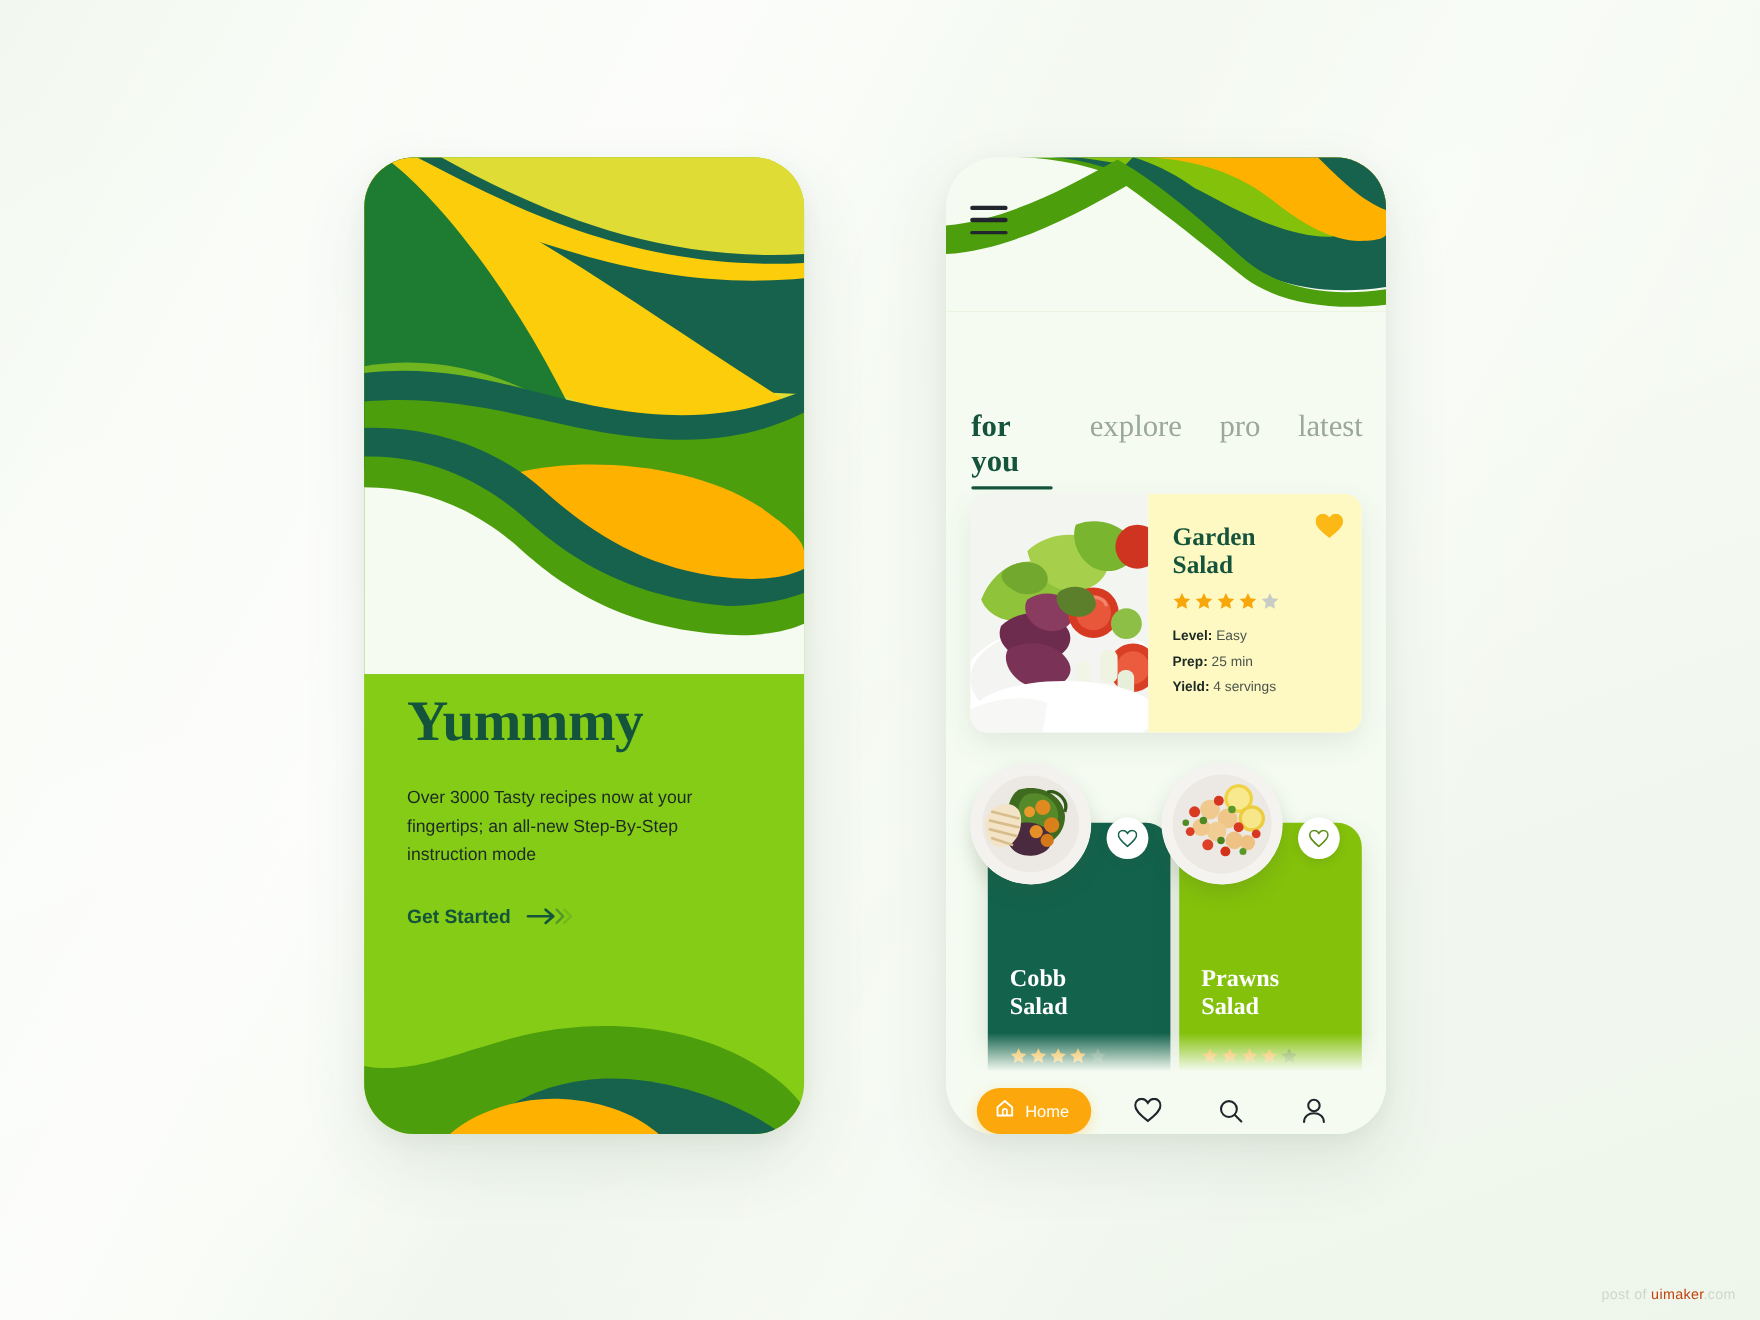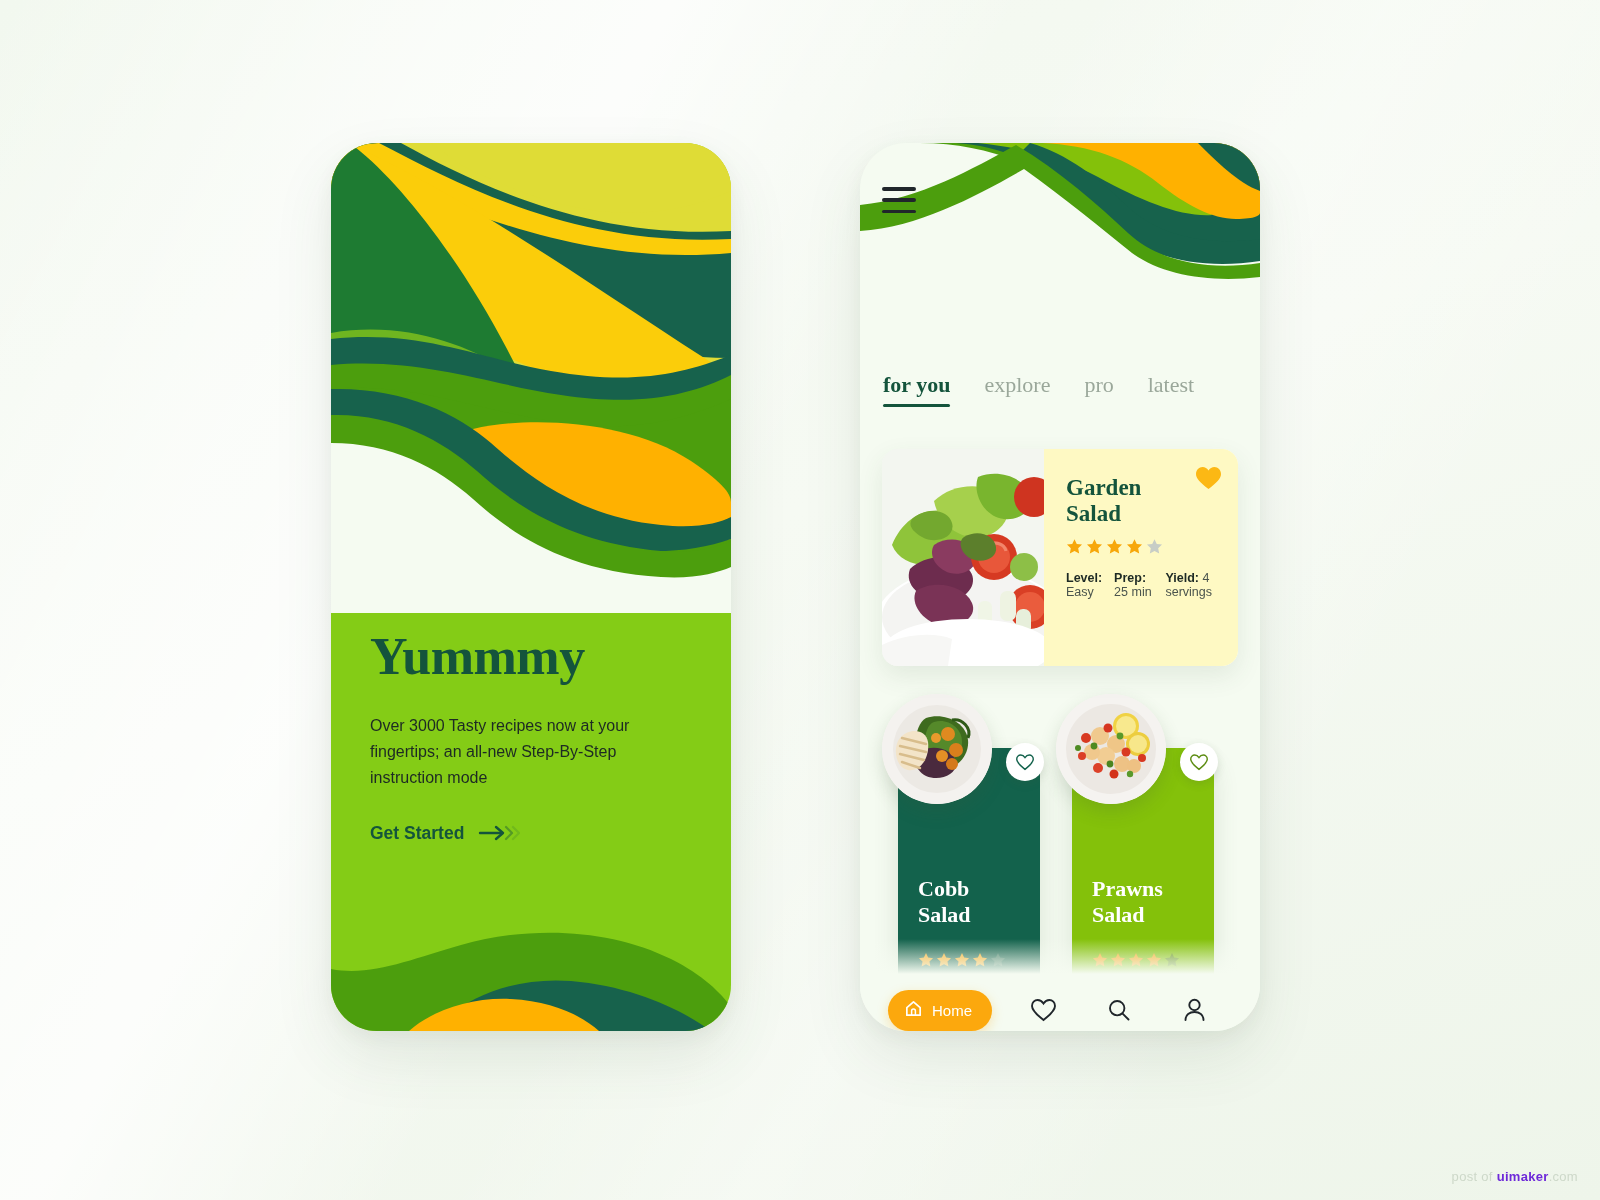--- a/index.html
+++ b/index.html
@@ -83,21 +83,21 @@
   }
 
   .tabs{
     position:absolute; left:23px; top:229px;
     width:356px;
     display:flex; align-items:flex-start; gap:34px;
     z-index:5;
   }
   .tab{
     font-family:"Liberation Serif", serif;
-    font-size:22px;
+    font-size:28px;
     color:#9aa79a;
     cursor:pointer;
     position:relative;
     padding-bottom:9px;
   }
   .tab.active{ color:#14543c; font-weight:700; }
   .tab.active:after{
     content:""; position:absolute; left:0; bottom:0;
     width:100%; height:3px; background:#14543c; border-radius:2px;
   }
@@ -112,37 +112,37 @@
     box-shadow:0 10px 26px rgba(60,90,55,.10);
     z-index:4;
   }
   .feature-photo{ width:162px; height:100%; position:relative; overflow:hidden; background:#eef3ea; }
   .feature-info{ flex:1; position:relative; padding:26px 18px 0 22px; background:#fef9c3; }
   .feature-title{
     font-family:"Liberation Serif", serif;
     font-weight:700; font-size:23px; line-height:1.14; color:#14543c;
   }
   .stars{ display:flex; gap:3px; margin-top:11px; }
-  .meta{ margin-top:16px; display:flex; flex-direction:row; gap:9px; }
+  .meta{ margin-top:16px; display:flex; flex-direction:column; gap:9px; }
   .meta-row{ font-size:12.5px; color:#4a544d; }
   .meta-row b{ color:#1d2a24; font-weight:700; }
   .heart-solid{
     position:absolute; right:17px; top:18px;
     cursor:pointer;
   }
 
   
   .small-grid{
     position:absolute; left:22px; top:551px;
     width:356px; height:384px;
     z-index:3;
   }
   .scard{
     position:absolute; top:54px;
-    width:142px; height:250px;
+    width:166px; height:250px;
     border-radius:22px;
     box-shadow:0 12px 26px rgba(60,90,55,.14);
   }
   #scard-cobb{ left:16px; background:#13624c; }
   #scard-prawns{ left:190px; background:#84c10a; }
   .scard-title{
     position:absolute; left:20px; top:128px;
     font-family:"Liberation Serif", serif;
     font-weight:700; font-size:22px; line-height:1.16; color:#ffffff;
   }
@@ -185,21 +185,21 @@
     box-shadow:0 4px 12px rgba(252,168,13,.28);
   }
   .nav-home-label{ color:#fff; font-size:15px; }
   .nav-icons{ flex:1; display:flex; align-items:center; justify-content:space-around; padding-left:14px; }
   .nav-ico{ cursor:pointer; display:flex; align-items:center; justify-content:center; width:38px; height:38px; }
 
   .watermark{
     position:absolute; right:22px; bottom:16px;
     font-size:13px; color:#cdd8c9; letter-spacing:.3px;
   }
-  .watermark b{ color:#6d28d9; font-weight:700; }
+  .watermark b{ color:#c2410c; font-weight:400; }
 </style>
 </head>
 <body>
 
 <div class="bg-sheen"></div>
 
 <div class="phone" id="phone-left">
 
   <svg class="art" viewBox="0 0 400 470" width="400" height="470" preserveAspectRatio="none">
     <rect x="0" y="0" width="400" height="470" fill="#dfdc36"></rect>

